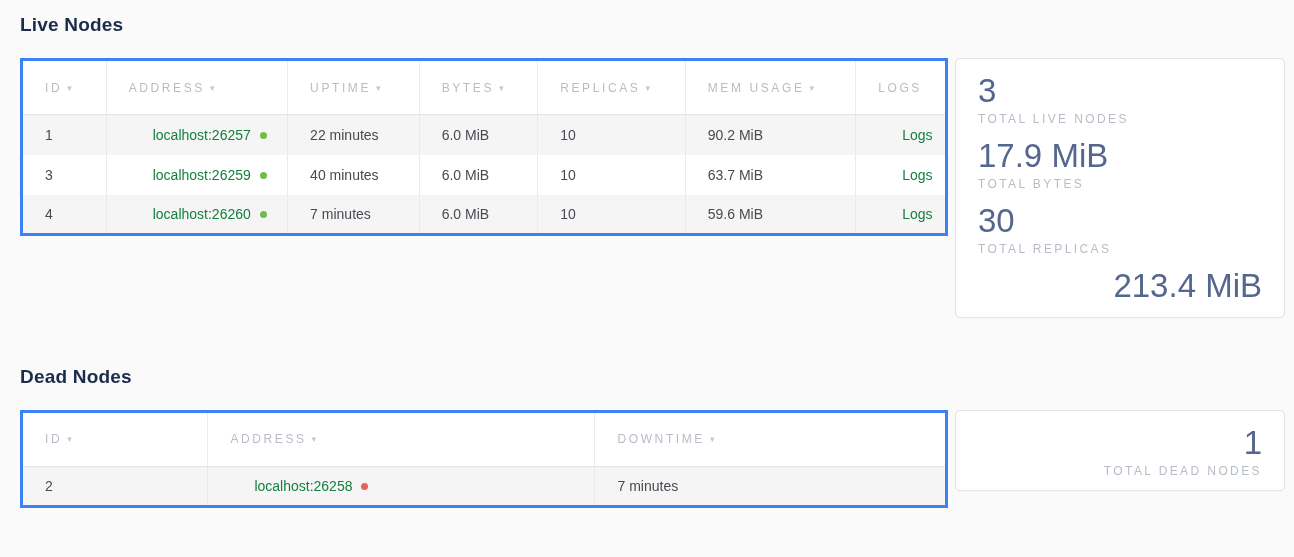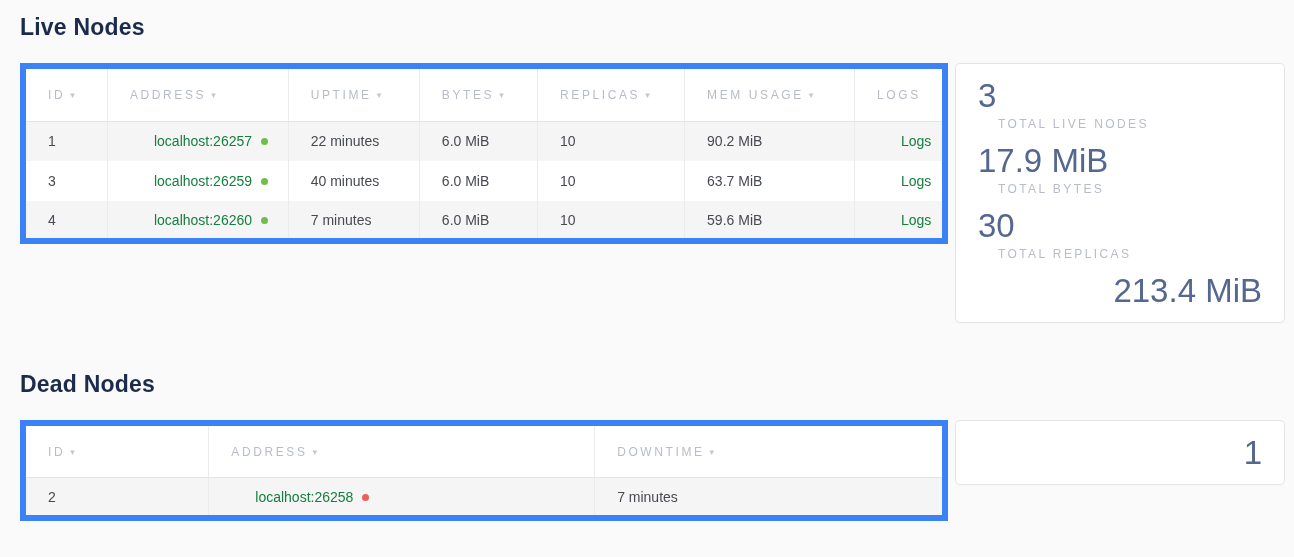--- a/index.html
+++ b/index.html
@@ -3,31 +3,31 @@
 <meta charset="utf-8">
 <style>
   * { margin: 0; padding: 0; box-sizing: border-box; }
   html, body { background: #fafafa; }
   body {
     width: 1294px; height: 557px; overflow: hidden;
     font-family: "Liberation Sans", "DejaVu Sans", sans-serif;
     padding: 14px 9px 0 20px;
   }
   .section-title {
-    font-size: 23px; font-weight: 700; color: #1a2b4c;
+    font-size: 19px; font-weight: 700; color: #1a2b4c;
     letter-spacing: 0.2px; margin-bottom: 22px;
   }
   .section-body { display: flex; align-items: flex-start; gap: 7px; }
   .dead-section { margin-top: 48px; }
 
   
   .table-wrap { flex: 0 0 928px; width: 928px; }
   table {
     width: 100%; border-collapse: collapse; table-layout: fixed;
-    background: #ffffff; border: 6px solid #3b82f6;
+    background: #ffffff; border: 3px solid #3b82f6;
   }
   th {
     height: 55px; text-align: left; vertical-align: middle;
     padding: 0 6px 0 22px; background: #ffffff;
     font-size: 12px; font-weight: 400; letter-spacing: 2.6px;
     color: #b7bcc6; border-left: 1px solid #ebebee;
     border-bottom: 1px solid #e4e4e8; white-space: nowrap;
     cursor: pointer;
   }
   th:first-child, td:first-child { border-left: none; }
@@ -55,21 +55,20 @@
     box-shadow: 0 1px 2px rgba(0,0,0,0.02);
   }
   .stat { margin-bottom: 11px; }
   .stat:last-child { margin-bottom: 0; text-align: right; }
   .stat-value {
     font-size: 33px; line-height: 1.15; color: #54678e; font-weight: 400;
   }
   .stat-label {
     font-size: 12px; letter-spacing: 2.4px; color: #b7bcc6; margin-top: 2px;
     white-space: nowrap;
-    margin-left: 20px;
   }
 </style>
 </head>
 <body>
 
 <div class="section">
   <h2 class="section-title">Live Nodes</h2>
 
   <div class="section-body">
     <div class="table-wrap">
@@ -170,16 +169,17 @@
             <td><a class="link">localhost:26258</a><span class="dot dead"></span></td>
             <td>7 minutes</td>
           </tr>
         </tbody>
       </table>
     </div>
 
     <div class="summary-card">
       <div class="stat">
         <div class="stat-value">1</div>
+        <div class="stat-label">TOTAL DEAD NODES</div>
       </div>
     </div>
   </div>
 </div>
 
 </body></html>

